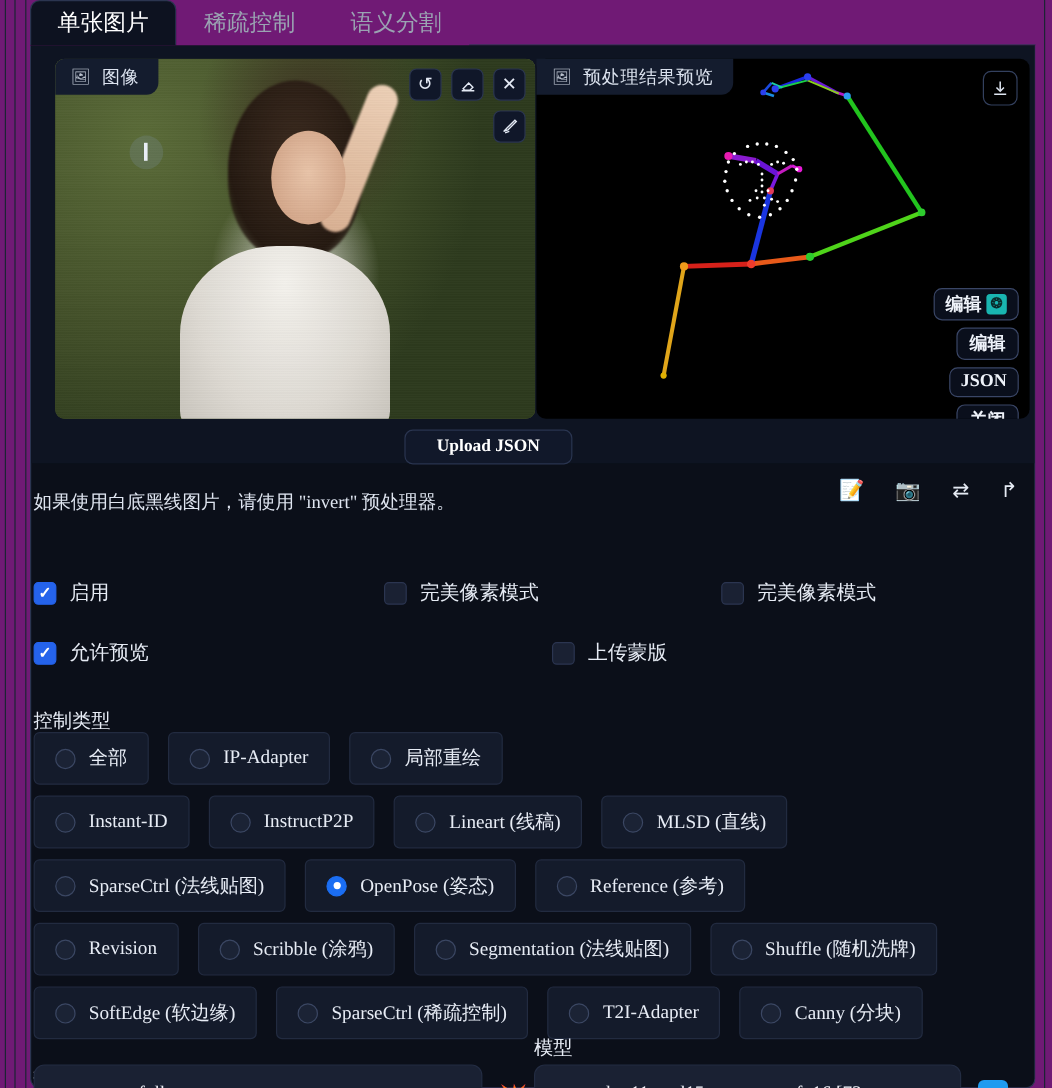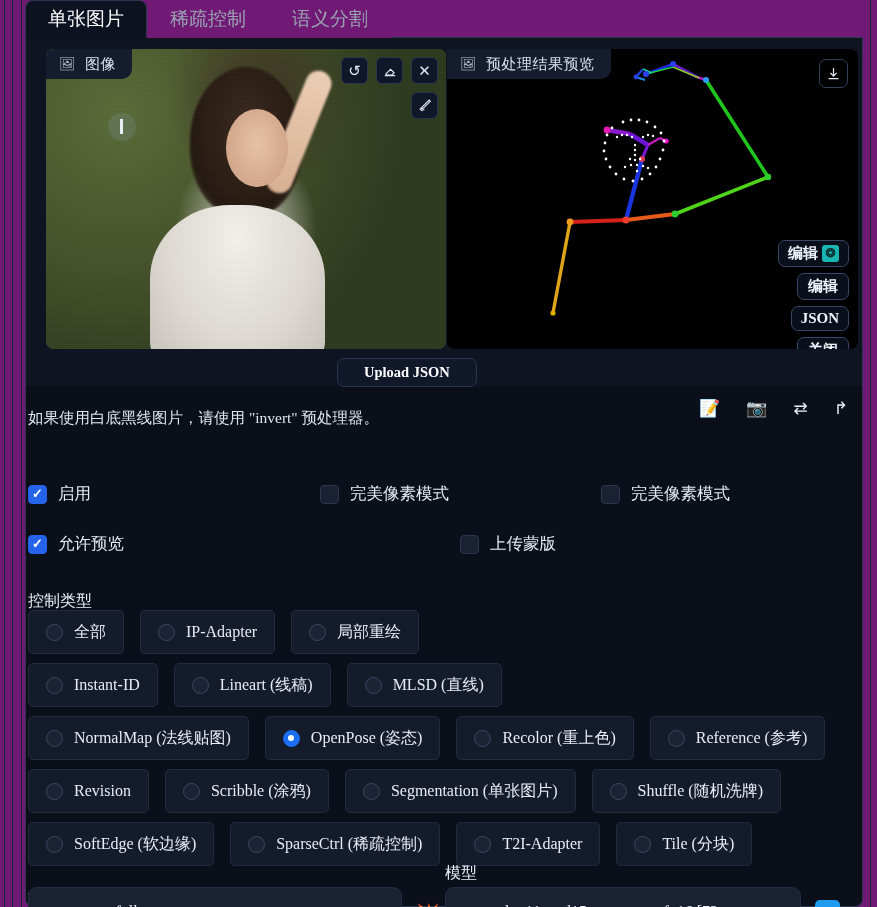--- a/index.html
+++ b/index.html
@@ -609,59 +609,59 @@
         </div>
       </div>
 
       <div class="rrow">
         <div class="ritem">
           <span class="radio"></span>
           <span>Instant-ID</span>
         </div>
         <div class="ritem">
           <span class="radio"></span>
+          <span>InstructP2P</span>
+        </div>
+        <div class="ritem">
+          <span class="radio"></span>
           <span>Lineart (线稿)</span>
         </div>
         <div class="ritem">
           <span class="radio"></span>
           <span>MLSD (直线)</span>
         </div>
       </div>
 
       <div class="rrow">
         <div class="ritem">
           <span class="radio"></span>
-          <span>NormalMap (法线贴图)</span>
+          <span>SparseCtrl (法线贴图)</span>
         </div>
         <div class="ritem">
           <span class="radio on"></span>
           <span>OpenPose (姿态)</span>
         </div>
         <div class="ritem">
           <span class="radio"></span>
-          <span>Recolor (重上色)</span>
-        </div>
-        <div class="ritem">
-          <span class="radio"></span>
           <span>Reference (参考)</span>
         </div>
       </div>
 
       <div class="rrow">
         <div class="ritem">
           <span class="radio"></span>
           <span>Revision</span>
         </div>
         <div class="ritem">
           <span class="radio"></span>
           <span>Scribble (涂鸦)</span>
         </div>
         <div class="ritem">
           <span class="radio"></span>
-          <span>Segmentation (单张图片)</span>
+          <span>Segmentation (法线贴图)</span>
         </div>
         <div class="ritem">
           <span class="radio"></span>
           <span>Shuffle (随机洗牌)</span>
         </div>
       </div>
 
       <div class="rrow">
         <div class="ritem">
           <span class="radio"></span>
@@ -670,21 +670,21 @@
         <div class="ritem">
           <span class="radio"></span>
           <span>SparseCtrl (稀疏控制)</span>
         </div>
         <div class="ritem">
           <span class="radio"></span>
           <span>T2I-Adapter</span>
         </div>
         <div class="ritem">
           <span class="radio"></span>
-          <span>Tile (分块)</span>
+          <span>Canny (分块)</span>
         </div>
       </div>
     </div>
 
     <div class="section-label lbl-pre">预处理器</div>
     <div class="section-label lbl-mod">模型</div>
 
     <div class="dd dd-pre">
       <span class="val">openpose_full</span>
       <span class="arrow">▼</span>

